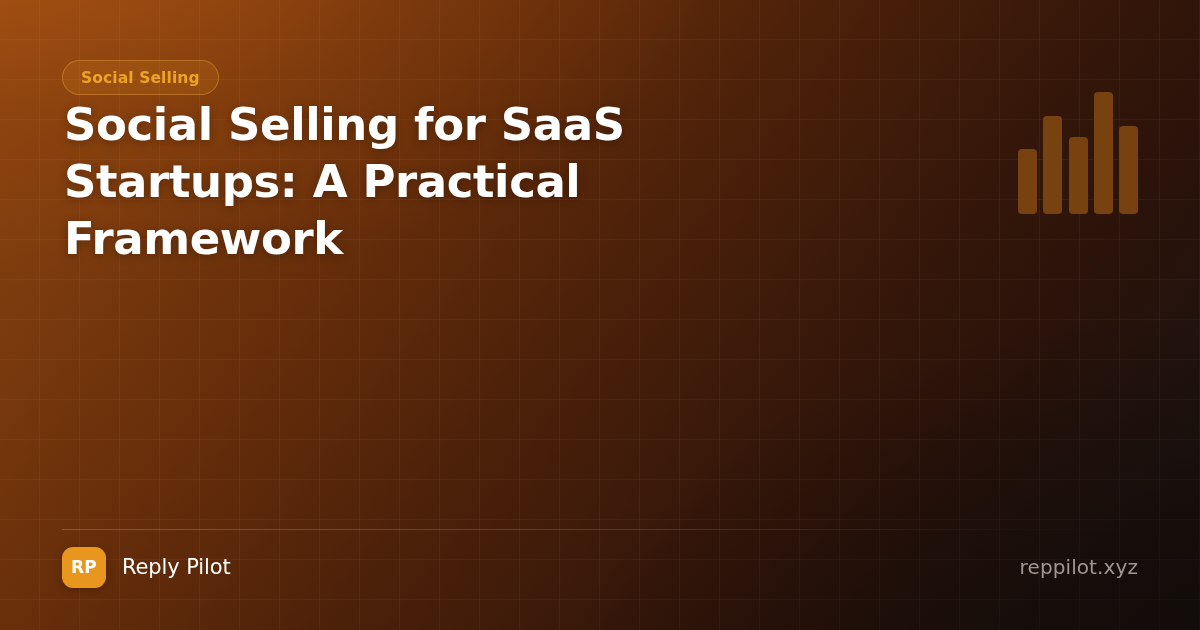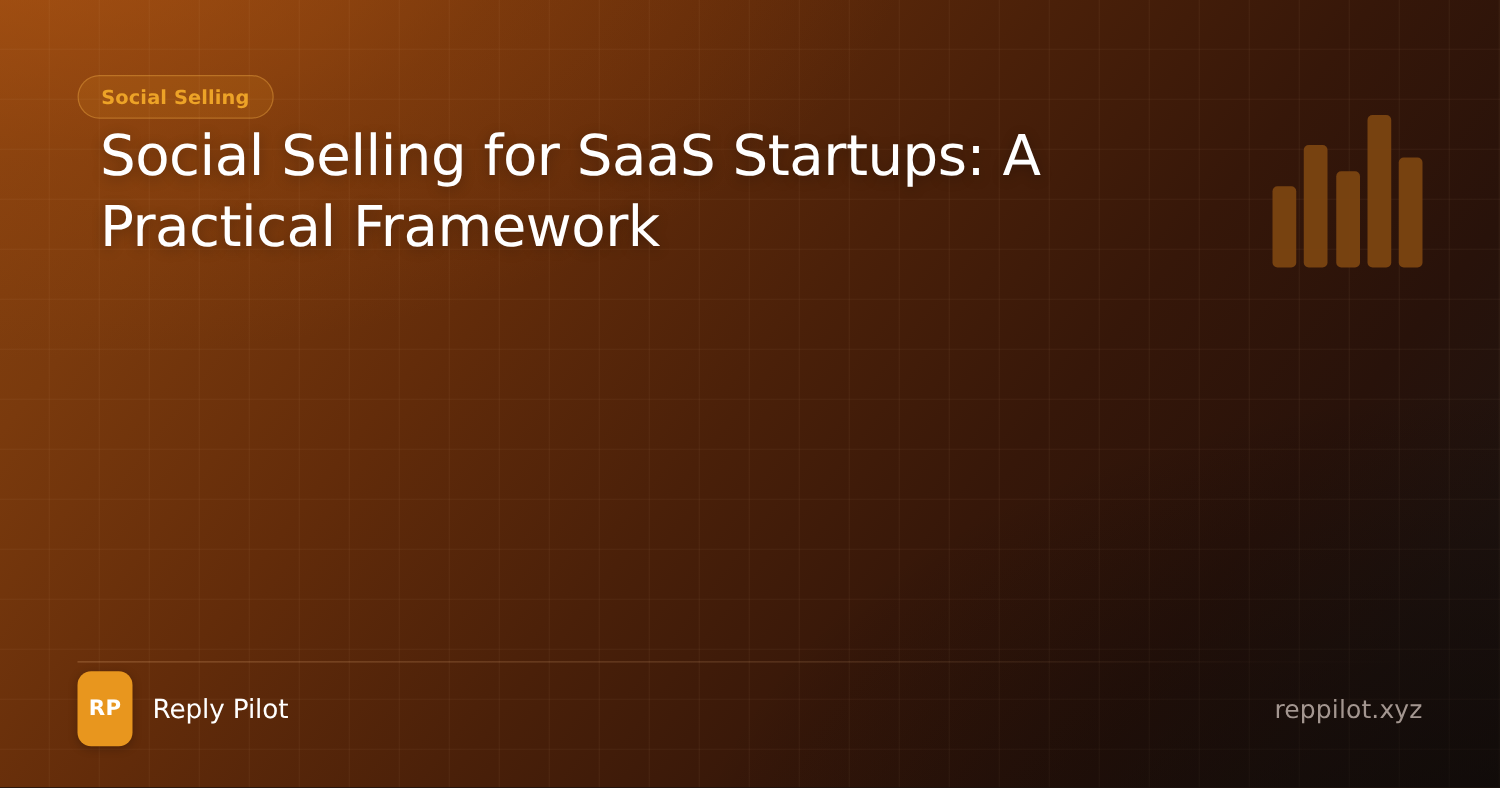--- a/index.html
+++ b/index.html
@@ -52,25 +52,25 @@
     background:rgba(226,146,32,0.16);
     border:1px solid rgba(238,170,70,0.38);
     color:#eda327;
     font-size:15.5px; font-weight:bold;
     letter-spacing:0.1px;
     white-space:nowrap;
   }
 
   
   .title {
-    position:absolute; left:80px; top:96px;
+    position:absolute; left:64px; top:96px;
     width:800px;
     color:#ffffff;
     font-size:45px;
-    font-weight:normal;
+    font-weight:bold;
     line-height:1.27;
     letter-spacing:-0.4px;
     text-shadow:0 2px 10px rgba(0,0,0,0.28);
   }
 
   
   .chart-deco {
     position:absolute;
     right:62px; top:92px;
     width:120px; height:122px;
@@ -98,21 +98,21 @@
   .footer {
     position:absolute;
     left:62px; right:62px; top:543px;
     height:48px;
     display:flex; align-items:center; justify-content:space-between;
   }
   .brand {
     display:flex; align-items:center; gap:16px;
   }
   .logo-mark {
-    width:44px; height:60px;
+    width:44px; height:41px;
     border-radius:11px;
     background:#e8961e;
     display:flex; align-items:center; justify-content:center;
     color:#ffffff;
     font-size:17px; font-weight:bold;
     letter-spacing:0.2px;
     box-shadow:0 2px 8px rgba(0,0,0,0.22);
   }
   .brand-name {
     color:#ffffff;

